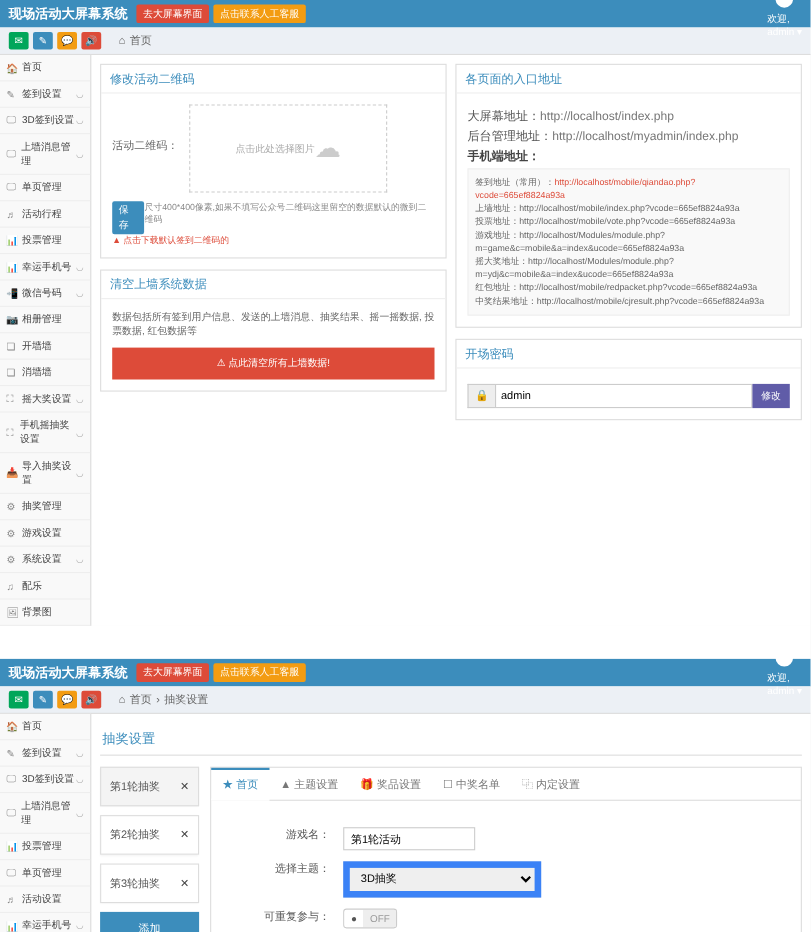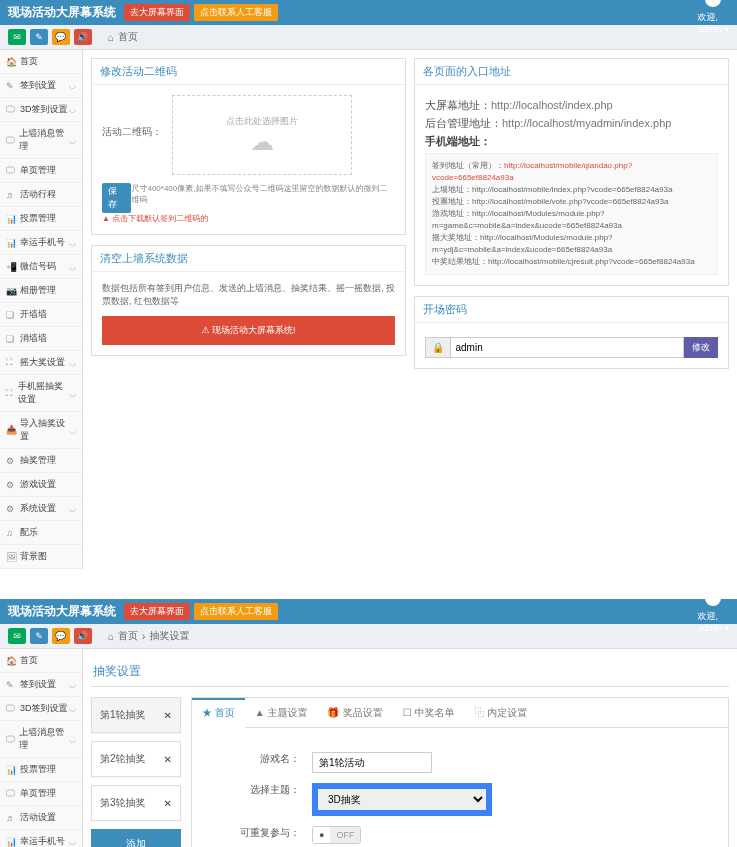--- a/index.html
+++ b/index.html
@@ -31,21 +31,21 @@
 
 .main { flex: 1; padding: 8px; display: flex; gap: 8px; }
 .col { flex: 1; }
 
 .panel { background: #fff; border: 1px solid #ddd; margin-bottom: 10px; }
 .panel-h { padding: 5px 8px; font-size: 11px; color: #3c8dbc; border-bottom: 1px solid #eee; }
 .panel-b { padding: 10px; font-size: 9px; color: #666; }
 
 .qr-row { display: flex; gap: 10px; align-items: flex-start; }
 .qr-label { font-size: 10px; color: #666; padding-top: 30px; }
-.upload-box { border: 1px dashed #ccc; width: 180px; height: 80px; display: flex; flex-direction: column; align-items: center; justify-content: center; color: #aaa; font-size: 9px; }
+.upload-box { border: 1px dashed #ccc; width: 180px; height: 80px; display: flex; flex-direction: row; align-items: center; justify-content: center; color: #aaa; font-size: 9px; }
 .upload-cloud { font-size: 24px; color: #ccc; }
 .save-row { margin-top: 8px; font-size: 8px; color: #888; display: flex; gap: 0; align-items: flex-start; }
 .save-btn { background: #3c8dbc; color: #fff; padding: 2px 6px; font-size: 9px; border-radius: 2px; }
 .warn-red { color: #dd4b39; font-size: 8px; }
 
 .danger-banner { background: #dd4b39; color: #fff; padding: 8px; text-align: center; font-size: 9px; margin-top: 8px; }
 
 .url-row { font-size: 11px; color: #555; margin: 3px 0; }
 .url-row .u { color: #777; }
 .url-red { color: #dd4b39; }
@@ -275,38 +275,39 @@
               <span>尺寸400*400像素,如果不填写公众号二维码这里留空的数据默认的微到二维码</span>
             </div>
             <div class="warn-red">▲ 点击下载默认签到二维码的</div>
           </div>
         </div>
 
         <div class="panel">
           <div class="panel-h">清空上墙系统数据</div>
           <div class="panel-b">
             <div>数据包括所有签到用户信息、发送的上墙消息、抽奖结果、摇一摇数据, 投票数据, 红包数据等</div>
-            <div class="danger-banner">⚠ 现场活动大屏幕系统!</div>
+            <div class="danger-banner">⚠ 点此清空所有上墙数据!</div>
           </div>
         </div>
       </div>
 
       <div class="col">
         <div class="panel">
           <div class="panel-h">各页面的入口地址</div>
           <div class="panel-b">
             <div class="url-row"><span>大屏幕地址：</span><span class="u">http://localhost/index.php</span></div>
             <div class="url-row"><span>后台管理地址：</span><span class="u">http://localhost/myadmin/index.php</span></div>
             <div class="url-row" style="font-weight:bold;color:#444">手机端地址：</div>
             <div class="url-box">
               <div><span>签到地址（常用）：</span><span class="url-red">http://localhost/mobile/qiandao.php?vcode=665ef8824a93a</span></div>
               <div><span>上墙地址：</span><span>http://localhost/mobile/index.php?vcode=665ef8824a93a</span></div>
               <div><span>投票地址：</span><span>http://localhost/mobile/vote.php?vcode=665ef8824a93a</span></div>
               <div><span>游戏地址：</span><span>http://localhost/Modules/module.php?m=game&amp;c=mobile&amp;a=index&amp;ucode=665ef8824a93a</span></div>
               <div><span>摇大奖地址：</span><span>http://localhost/Modules/module.php?m=ydj&amp;c=mobile&amp;a=index&amp;ucode=665ef8824a93a</span></div>
+              <div><span>红包地址：</span><span>http://localhost/mobile/redpacket.php?vcode=665ef8824a93a</span></div>
               <div><span>中奖结果地址：</span><span>http://localhost/mobile/cjresult.php?vcode=665ef8824a93a</span></div>
             </div>
           </div>
         </div>
 
         <div class="panel">
           <div class="panel-h">开场密码</div>
           <div class="panel-b">
             <div class="input-group">
               <span class="ig-addon">🔒</span>

